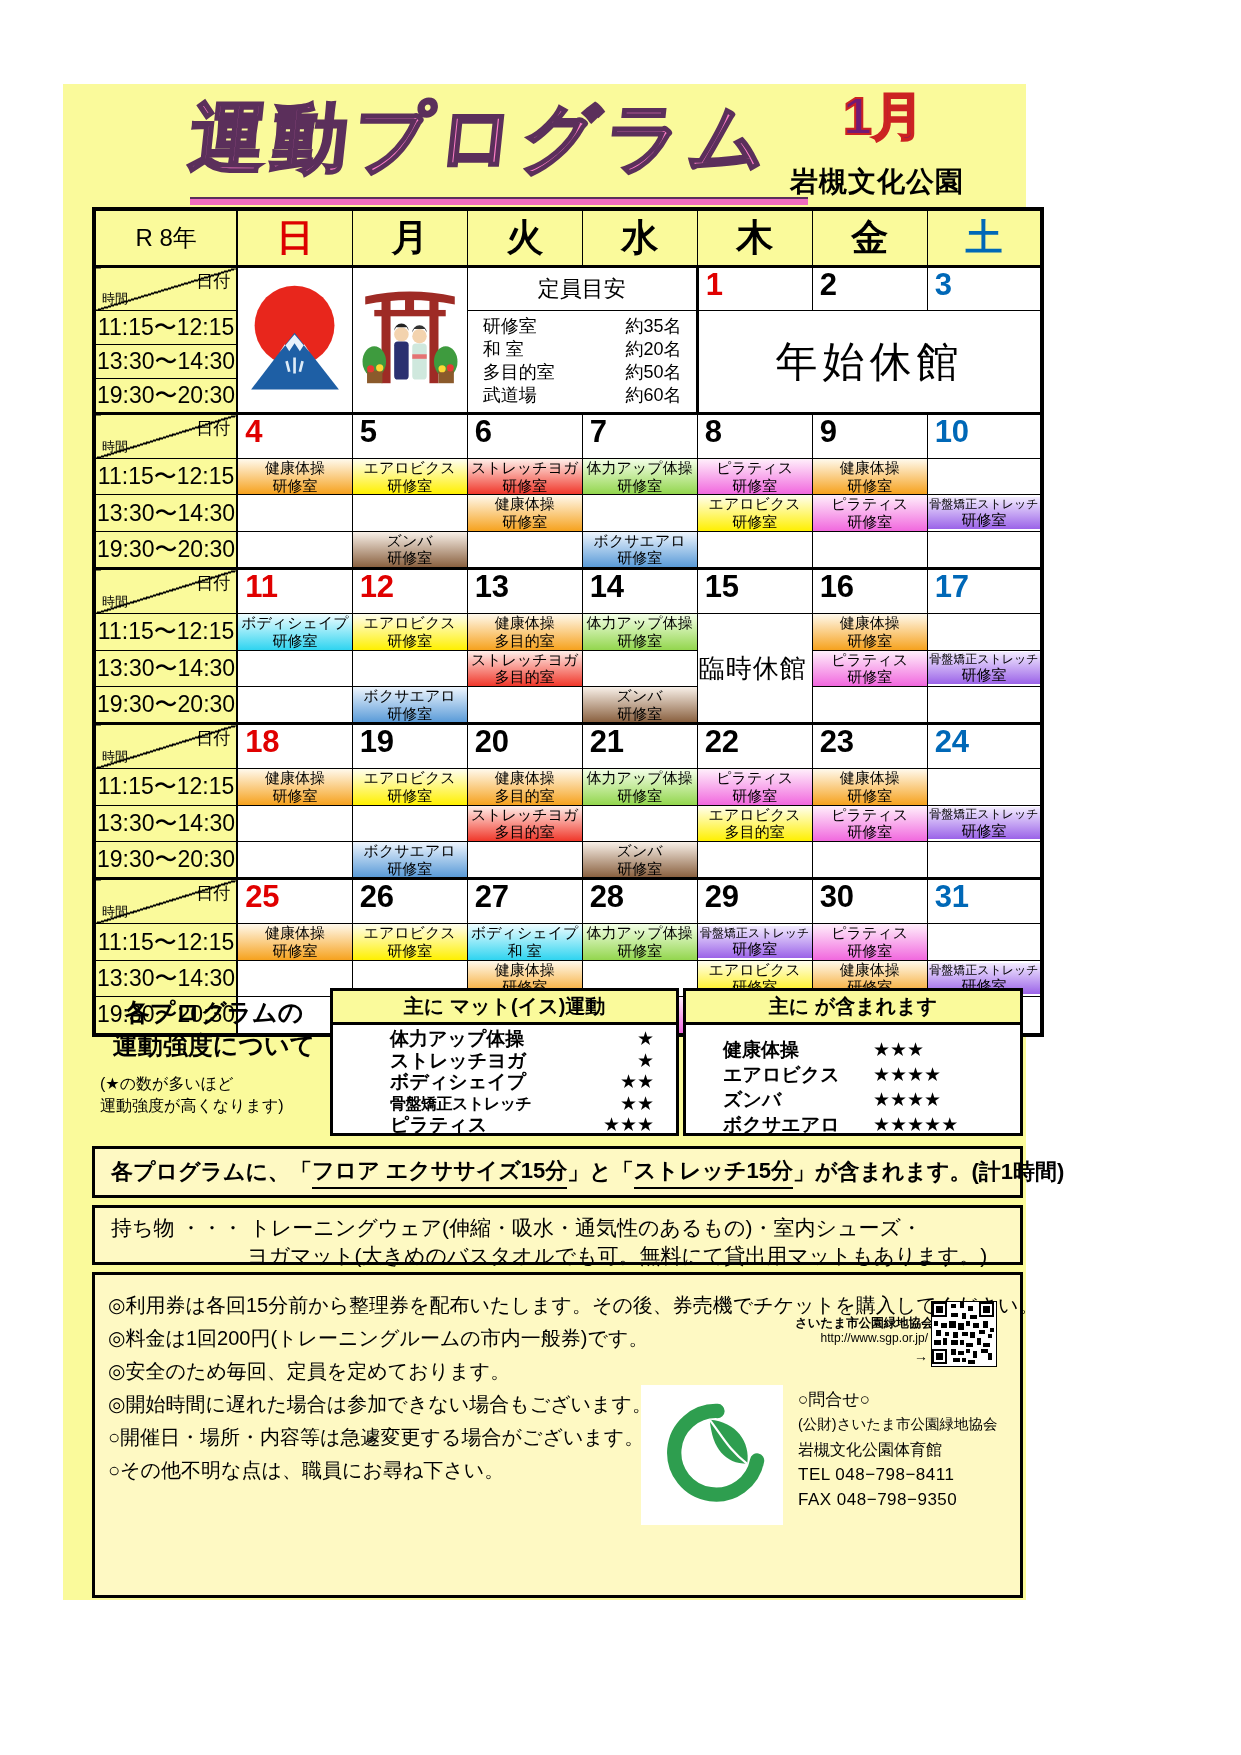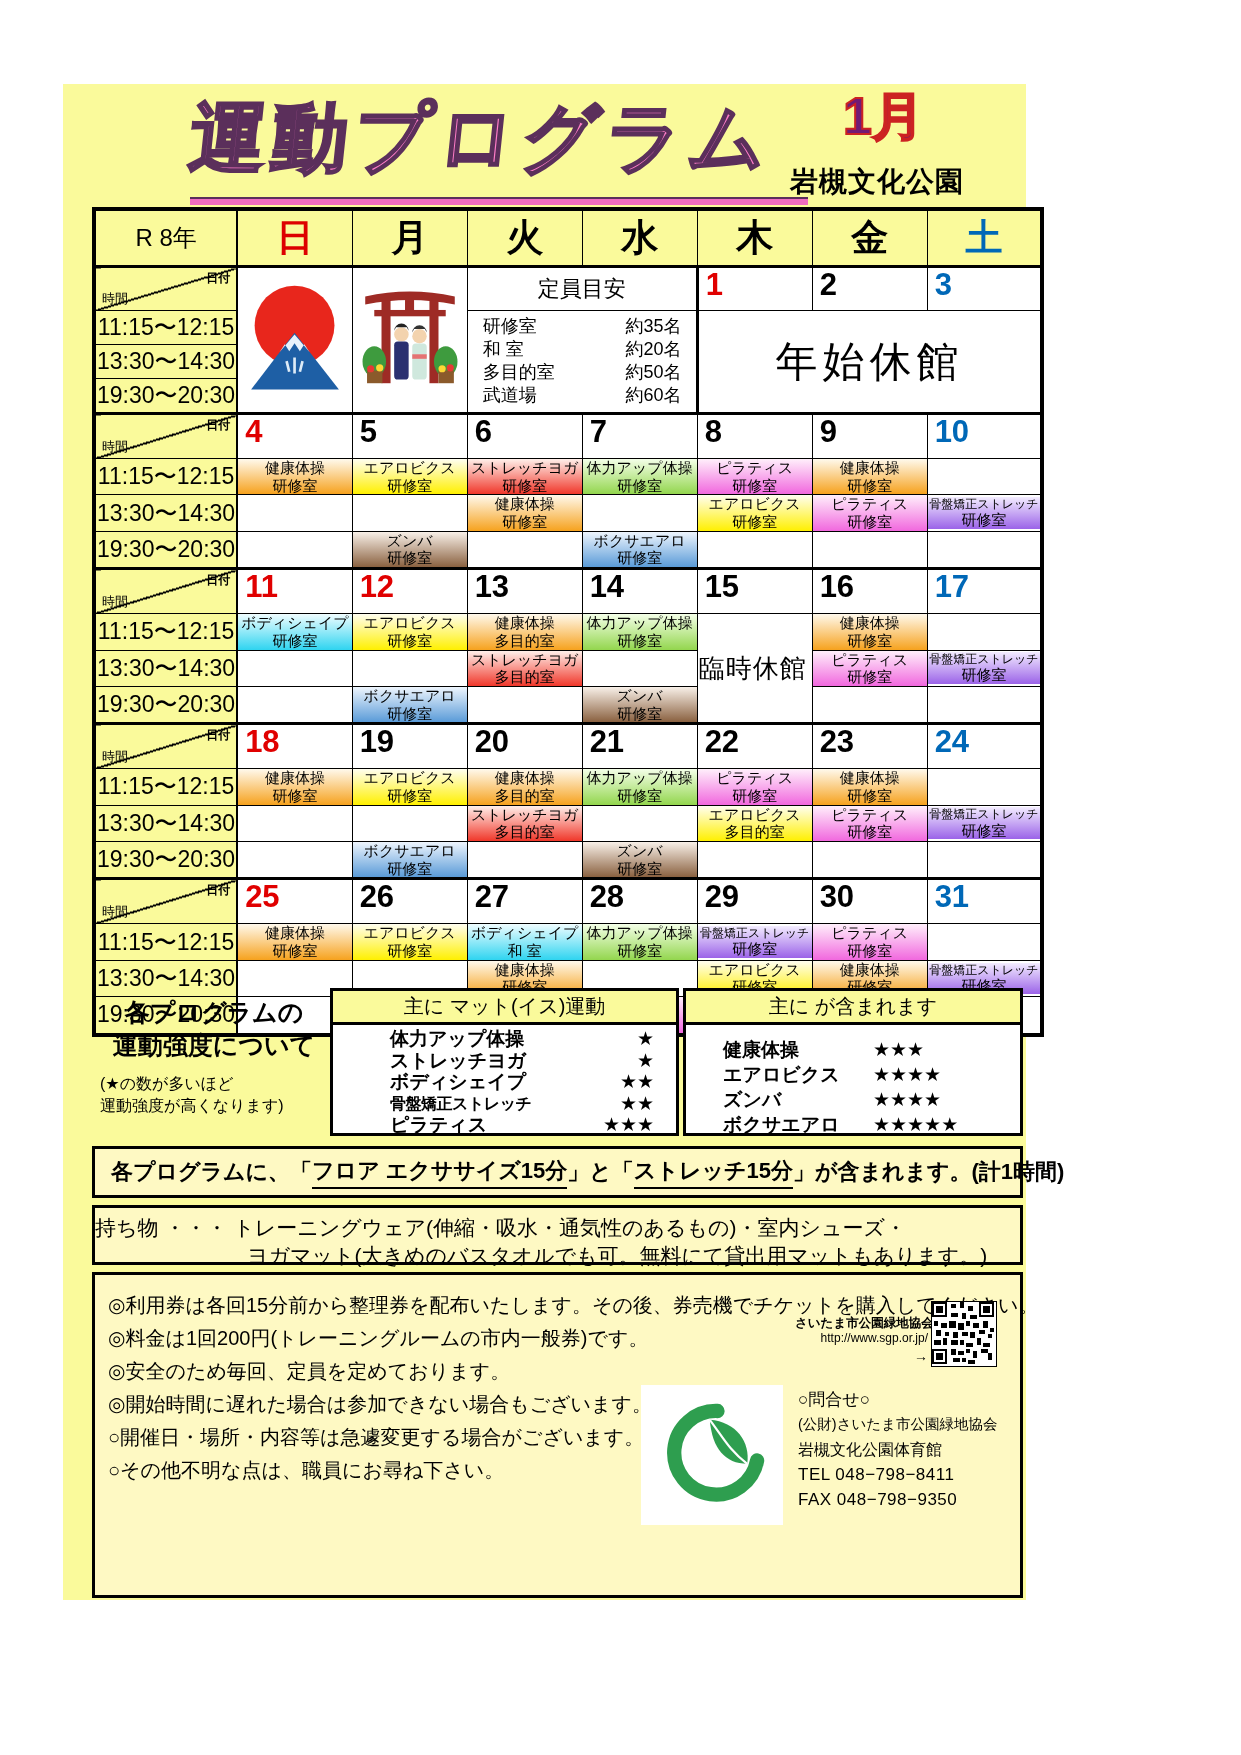--- a/index.html
+++ b/index.html
@@ -22,21 +22,21 @@
   .cal col.tc{width:126px;} .cal col.dc{width:115px;}
   .cal tr.hrow td{border-bottom:3px solid #000;background:#FAFA9B;height:52px;text-align:center;vertical-align:middle;}
   .cal tr.ws td{border-top:3px solid #000;}
   .cal tr>td:first-child{border-right:2px solid #000;}
   .ycell{font-size:24px;}
   .dhead{font-size:37px;font-weight:bold;}
   .time{background:#FAFA9B;font-size:23px;text-align:center;vertical-align:middle;white-space:nowrap;}
   .corner{background:
       linear-gradient(to bottom right, rgba(0,0,0,0) calc(50% - 1px), #000 calc(50% - 1px), #000 calc(50% + 1px), rgba(0,0,0,0) calc(50% + 1px)),#FAFA9B;
       position:relative;}
-  .corner .ctop{position:absolute;top:2px;right:6px;font-size:12px;font-weight:bold;}
+  .corner .ctop{position:absolute;top:2px;right:6px;font-size:17px;}
   .corner .cbot{position:absolute;bottom:2px;left:6px;font-size:13px;}
   tr.rA{height:45px;} tr.rT{height:33px;} tr.r1a{height:44px;} tr.r1t{height:32px;}
   .date{font-size:31px;font-weight:bold;text-align:left;vertical-align:top;padding:1px 0 0 7px;line-height:1.05;background:#fff;}
   .date.red{color:#E00000;} .date.blue{color:#0068B7;}
   .empty{background:#fff;}
   .pcell{padding:0;background:#fff;}
   .prog{height:100%;min-height:31px;display:flex;flex-direction:column;align-items:center;justify-content:center;
         font-size:15px;line-height:1.18;text-align:center;white-space:nowrap;}
   .prog.sm .pn{font-size:12px;}
   .kenko{background:linear-gradient(180deg,#FFF9EC 0%,#F6A21E 100%);}
@@ -54,34 +54,34 @@
   .caprow{display:flex;justify-content:space-between;padding:0 14px 0 15px;font-size:18px;line-height:23px;}
   .bigclosed{background:#fff;text-align:center;vertical-align:middle;font-size:42px;letter-spacing:5px;}
   .tclosed{background:#fff;text-align:left;vertical-align:middle;font-size:26px;letter-spacing:1px;}
 
   
   .int-head{position:absolute;left:100px;top:996px;width:228px;text-align:center;}
   .int-head .h{font-size:25px;font-weight:bold;line-height:1.3;}
   .int-head .s{font-size:16px;margin-top:12px;text-align:left;line-height:1.4;}
   .int-box{position:absolute;top:988px;height:148px;border:3px solid #000;background:#fff;box-sizing:border-box;}
   #mat-box{left:330px;width:349px;} #aero-box{left:683px;width:340px;}
-  .int-title{background:#FAFA9B;border-bottom:3px solid #000;height:31px;text-align:center;font-size:20px;font-weight:normal;line-height:31px;}
+  .int-title{background:#FAFA9B;border-bottom:3px solid #000;height:31px;text-align:center;font-size:20px;font-weight:bold;line-height:31px;}
   .int-row{display:flex;font-size:19px;font-weight:bold;line-height:21.5px;}
   #mat-items{padding-top:3px;} #aero-items{padding-top:12px;}
   #aero-items .int-row{line-height:25px;}
   #mat-box .int-name{flex:1;padding-left:57px;} #mat-box .int-stars{width:115px;text-align:right;padding-right:22px;}
   #aero-box .int-name{width:150px;padding-left:37px;} #aero-box .int-stars{text-align:left;}
   .int-name.long{font-size:16px;letter-spacing:-0.5px;}
 
   
   .note-box{position:absolute;left:92px;width:931px;border:3px solid #000;background:#fef9c3;box-sizing:border-box;}
   #note1{top:1146px;height:52px;display:flex;align-items:center;padding-left:16px;font-size:22px;font-weight:bold;white-space:nowrap;}
   #note1 .u{border-bottom:2px solid #000;padding-bottom:1px;}
   #note2{top:1205px;height:60px;font-size:21px;padding-top:6px;}
-  #note2 .l1{white-space:nowrap;}
+  #note2 .l1{padding-left:16px;white-space:nowrap;}
   #note2 .l2{padding-left:152px;white-space:nowrap;}
 
   
   #bottom-box{top:1272px;height:326px;}
   #foot-notes{position:absolute;left:13px;top:14px;font-size:20px;line-height:33px;white-space:nowrap;}
   .assoc{position:absolute;left:700px;top:40px;width:133px;text-align:right;line-height:1.3;}
   .assoc .an{font-size:12.5px;font-weight:bold;white-space:nowrap;}
   .assoc .au{font-size:12px;white-space:nowrap;}
   .assoc .ar{font-size:14px;}
   .qr{position:absolute;left:836px;top:26px;width:64px;height:64px;background:#fff;border:1px solid #000;}

